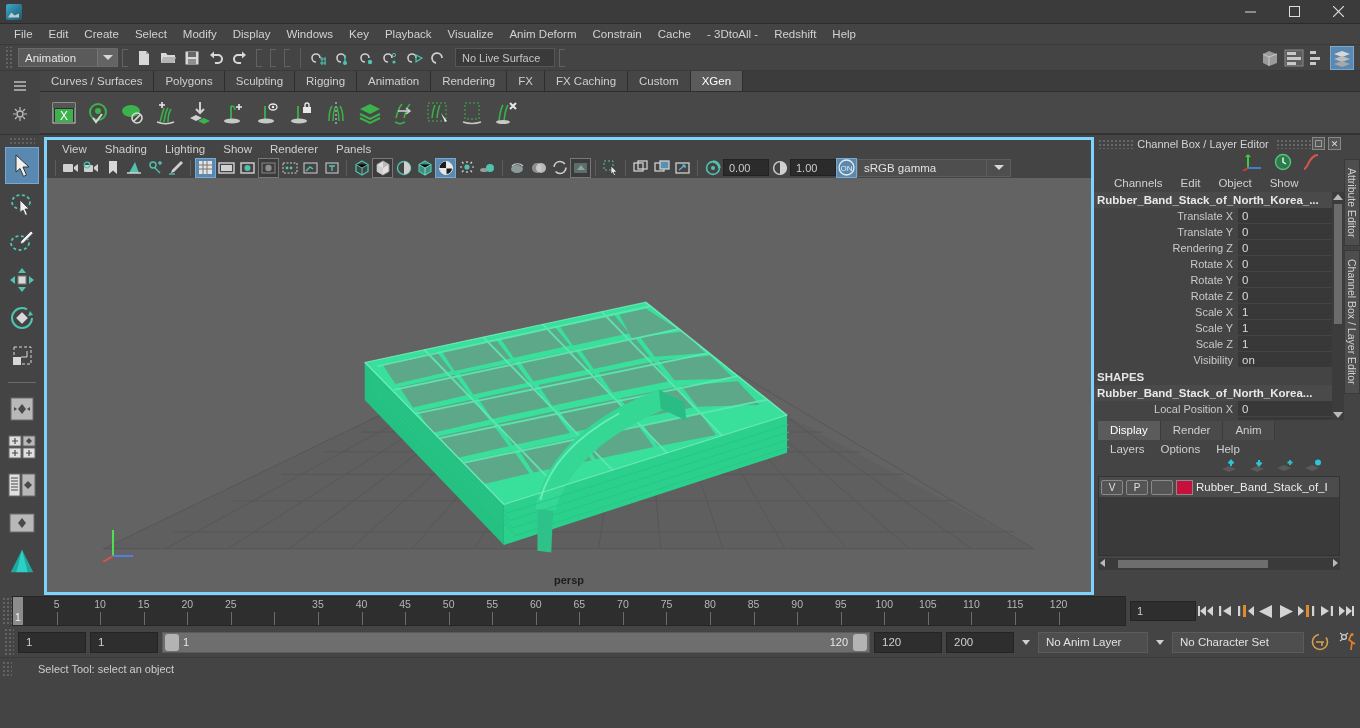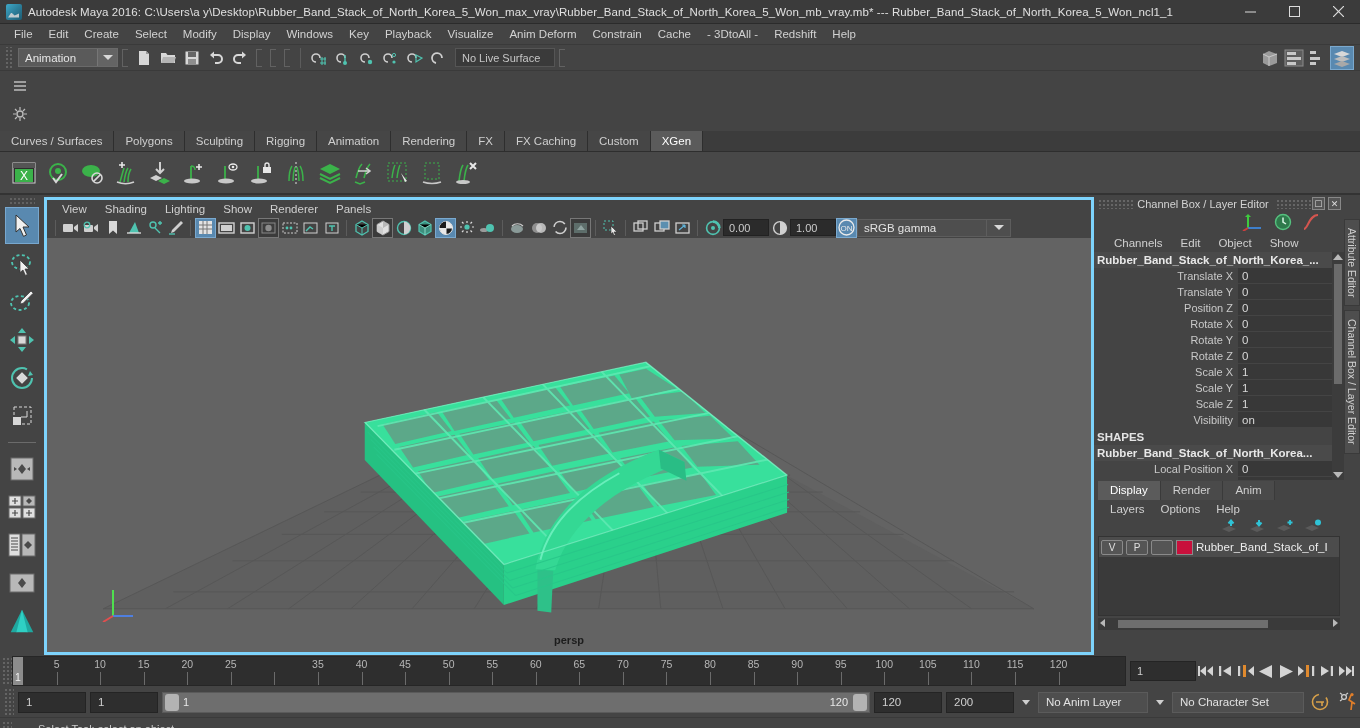--- a/index.html
+++ b/index.html
@@ -72,21 +72,21 @@
     width: 24px; height: 24px; display:flex; align-items:center; justify-content:center; flex:0 0 auto;
   }
   .livesurf {
     width: 100px; height:19px; background:#3a3a3a; border:1px solid #555;
     display:flex; align-items:center; padding-left:6px; font-size:11px; color:#c6c6c6;
     margin-left:4px; flex:0 0 auto;
   }
   .statusline .right { margin-left:auto; display:flex; align-items:center; padding-right:6px; }
 
   
-  .shelf-wrap { display:flex; background:#444; border-bottom:1px solid #333;flex-direction:column; }
+  .shelf-wrap { display:flex; background:#444; border-bottom:1px solid #333; }
   .shelf-left { width:40px; flex:0 0 auto; display:flex; flex-direction:column; align-items:center; padding-top:4px; }
   .shelf-body { flex:1 1 auto; }
   .shelf-tabs {
     height: 21px; display:flex; align-items:flex-end; background:#3c3c3c;
     border-bottom:1px solid #2e2e2e;
   }
   .shelf-tab {
     padding: 3px 11px 3px; font-size:11.5px; color:#cfcfcf; height:20px; line-height:14px;
     border-right:1px solid #2e2e2e; background:#464646; white-space:nowrap;
   }
@@ -200,21 +200,20 @@
   .helpline { height:22px; display:flex; align-items:center; background:#444; border-top:1px solid #3a3a3a;}
   .help-text { font-size:11px; color:#cdcdcd; padding-left:26px;}
 </style>
 </head>
 <body>
 
 <div class="app">
 
   <div class="titlebar">
     <div class="title-icon"></div>
-    <div class="title-text">Autodesk Maya 2016: C:\Users\a y\Desktop\Rubber_Band_Stack_of_North_Korea_5_Won_max_vray\Rubber_Band_Stack_of_North_Korea_5_Won_mb_vray.mb*  ---  Rubber_Band_Stack_of_North_Korea_5_Won_ncl1_1</div>
     <div class="win-btns">
       <div class="win-btn">
         <svg width="11" height="11">
             <line x1="0" y1="6" x2="11" y2="6" stroke="#dcdcdc" stroke-width="1"></line>
           </svg>
       </div>
       <div class="win-btn">
         <svg width="11" height="11">
             <rect x="0.5" y="0.5" width="10" height="10" fill="none" stroke="#dcdcdc" stroke-width="1"></rect>
           </svg>
@@ -983,21 +982,21 @@
 
           <div class="cb-row">
             <div class="cb-lbl">Translate X</div>
             <div class="cb-val">0</div>
           </div>
           <div class="cb-row">
             <div class="cb-lbl">Translate Y</div>
             <div class="cb-val">0</div>
           </div>
           <div class="cb-row">
-            <div class="cb-lbl">Position Z</div>
+            <div class="cb-lbl">Rendering Z</div>
             <div class="cb-val">0</div>
           </div>
           <div class="cb-row">
             <div class="cb-lbl">Rotate X</div>
             <div class="cb-val">0</div>
           </div>
           <div class="cb-row">
             <div class="cb-lbl">Rotate Y</div>
             <div class="cb-val">0</div>
           </div>

